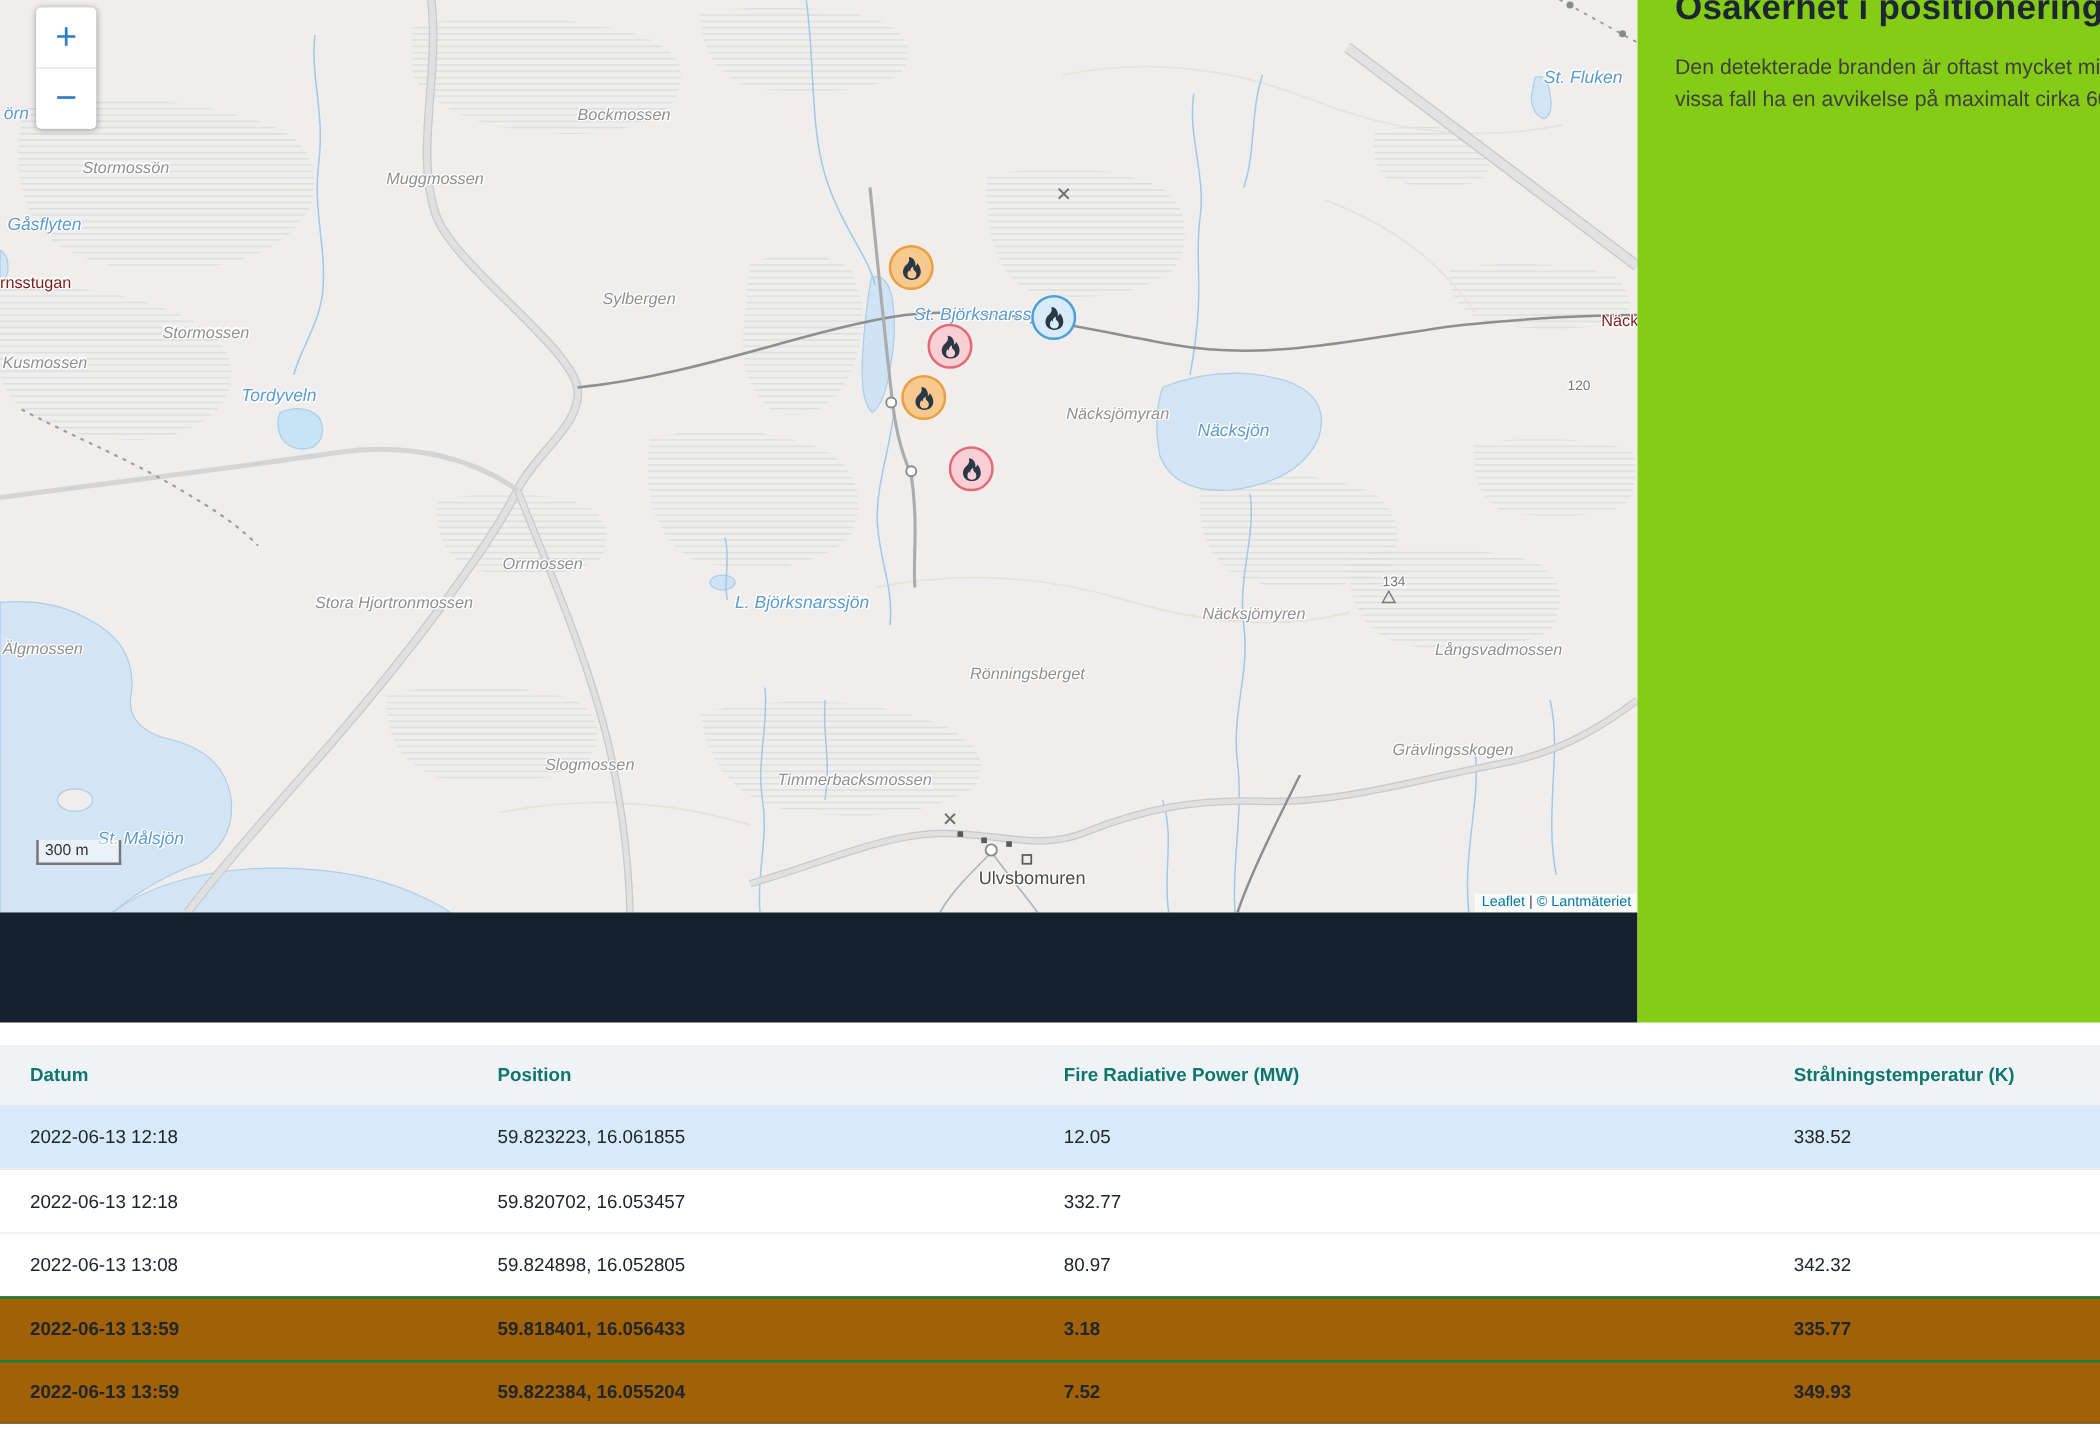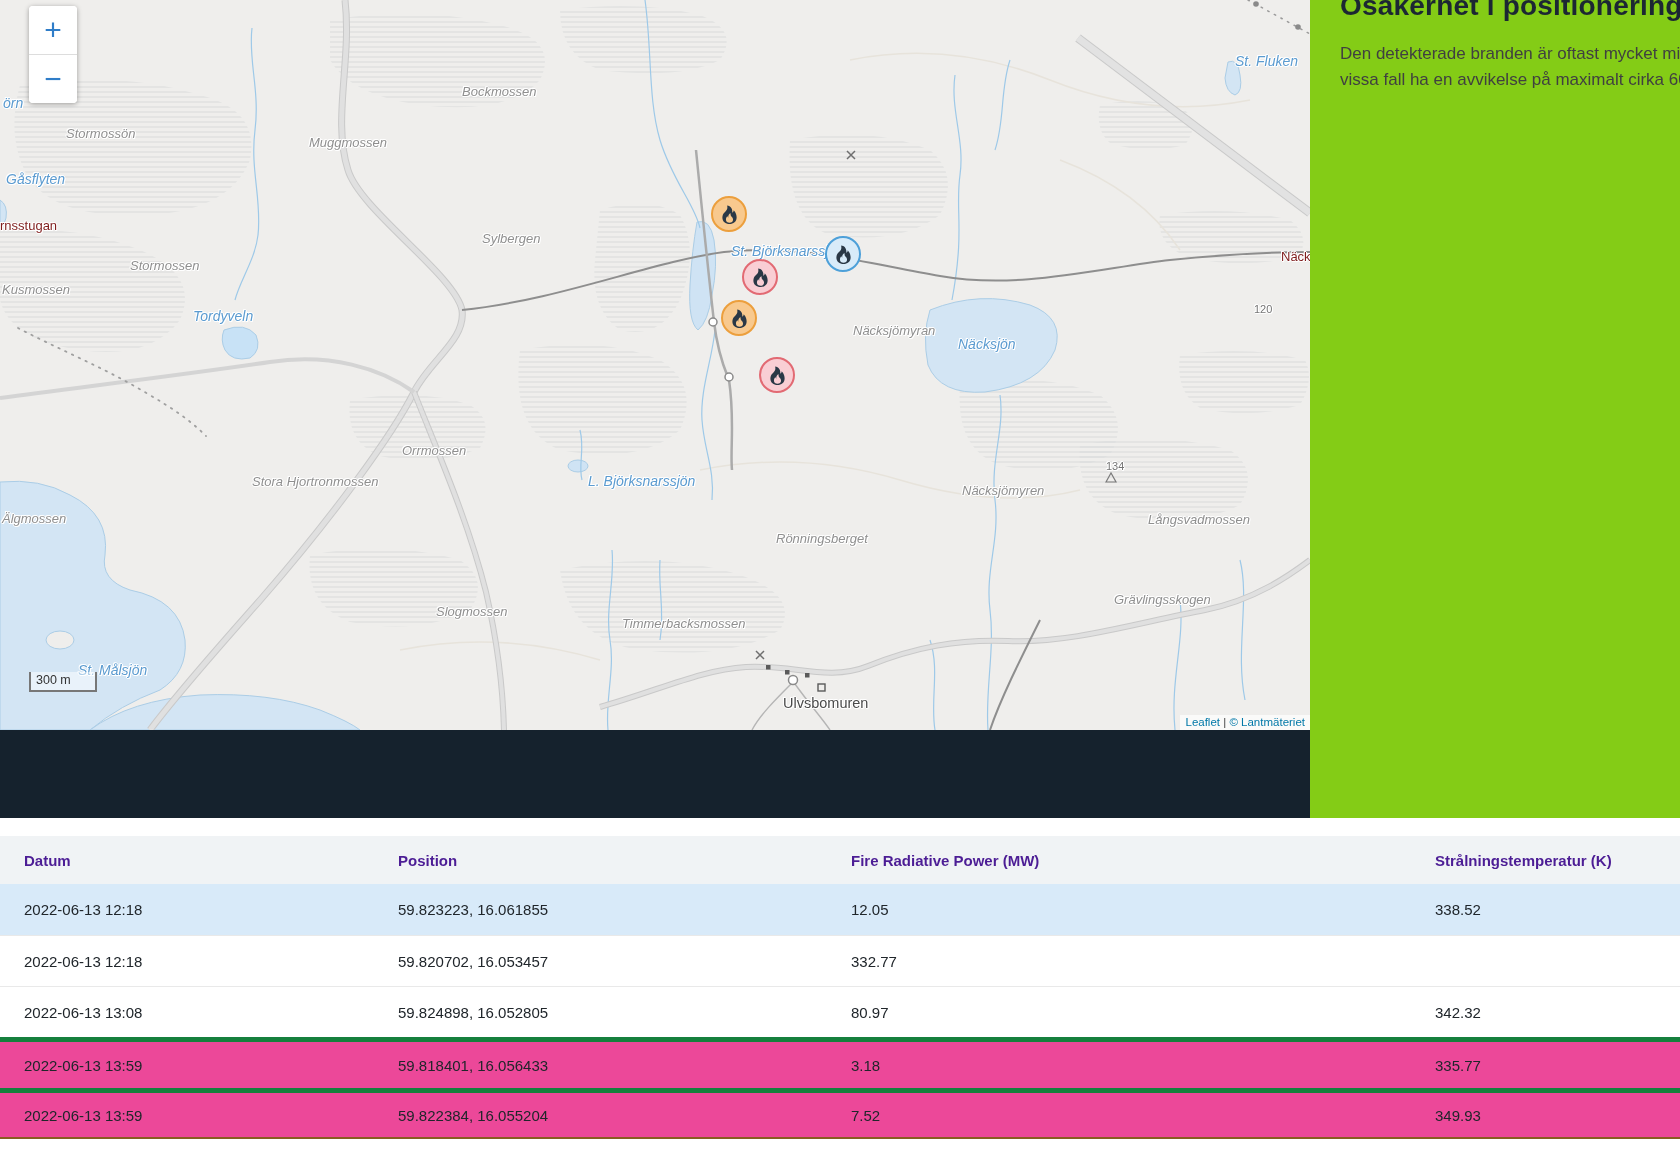--- a/index.html
+++ b/index.html
@@ -35,24 +35,24 @@
           font-size:11.5px;color:#444;}
   .attrib .link{color:#0078a8;}
   
   .timeline{position:absolute;left:0;top:730px;width:1310px;height:88px;background:#15222d;}
   .tick{position:absolute;top:789px;}
   
   .dtable{position:absolute;left:0;top:836px;width:1680px;}
   .trow{display:grid;grid-template-columns:374px 453px 584px 269px;align-items:center;box-sizing:border-box;}
   .trow>div{padding-left:24px;font-size:15px;color:#20262b;white-space:nowrap;}
   .thead{height:48px;background:#f0f3f5;}
-  .thead>div{font-weight:bold;color:#4c1d95;}
+  .thead>div{font-weight:bold;color:#0f766e;}
   .tbody .trow{height:51px;background:#fff;border-top:1px solid #e9e9e9;}
   .tbody .trow.blue{background:#d8eaf9;border-top:none;}
-  .tbody .trow.orange{background:#ec4899;border-top:5px solid #15803d;}
+  .tbody .trow.orange{background:#a16207;border-top:2px solid #15803d;font-weight:bold;}
   .tbody .trow.orange.last{border-bottom:2px solid #8a5c20;}
   
   .panel{position:absolute;left:1310px;top:0;width:370px;height:818px;background:#84cc16;}
   .panel h1{position:absolute;left:30px;top:-10px;margin:0;font-size:28px;letter-spacing:.2px;
             color:#1c2733;white-space:nowrap;}
   .panel .bodytxt{position:absolute;left:30px;top:41px;font-size:17px;line-height:26px;color:#404040;white-space:nowrap;}
 </style>
 </head>
 <body>
 
@@ -163,21 +163,21 @@
         <span class="mlabel g" style="left: 776px; top: 531px;">Rönningsberget</span>
         <span class="mlabel g" style="left: 1114px; top: 592px;">Grävlingsskogen</span>
         <span class="mlabel g" style="left: 436px; top: 604px;">Slogmossen</span>
         <span class="mlabel g" style="left: 622px; top: 616px;">Timmerbacksmossen</span>
         <span class="mlabel g" style="left: 2px; top: 511px;">Älgmossen</span>
         <span class="mlabel gn" style="left: 0px; top: 218px;">rnsstugan</span>
         <span class="mlabel gn" style="left: 1281px; top: 249px;">Näck</span>
         <span class="mlabel town" style="left: 783px; top: 695px;">Ulvsbomuren</span>
         <span class="mlabel el" style="left: 1254px; top: 303px;">120</span>
         <span class="mlabel el" style="left: 1106px; top: 460px;">134</span>
-        <span class="mlabel w" style="left: 3px; top: 95px;">örn</span>
+        <span class="mlabel w" style="left: 3px; top: 82px;">örn</span>
         <span class="mlabel w" style="left: 6px; top: 171px;">Gåsflyten</span>
         <span class="mlabel w" style="left: 193px; top: 308px;">Tordyveln</span>
         <span class="mlabel w" style="left: 731px; top: 243px;">St. Björksnarssjön</span>
         <span class="mlabel w" style="left: 958px; top: 336px;">Näcksjön</span>
         <span class="mlabel w" style="left: 588px; top: 473px;">L. Björksnarssjön</span>
         <span class="mlabel w" style="left: 78px; top: 662px;">St. Målsjön</span>
         <span class="mlabel w" style="left: 1235px; top: 53px;">St. Fluken</span>
       </div>
     <div id="map-markers">
         <div class="marker orange" style="left: 711px; top: 196px;">

